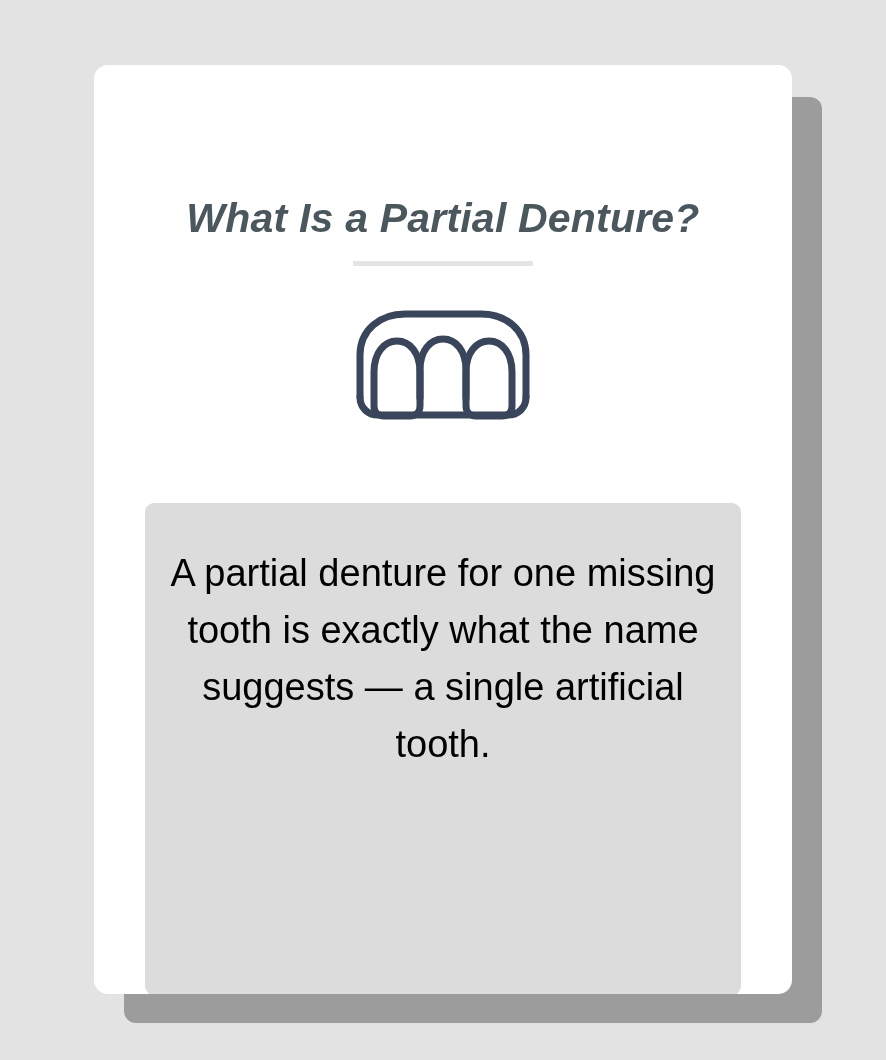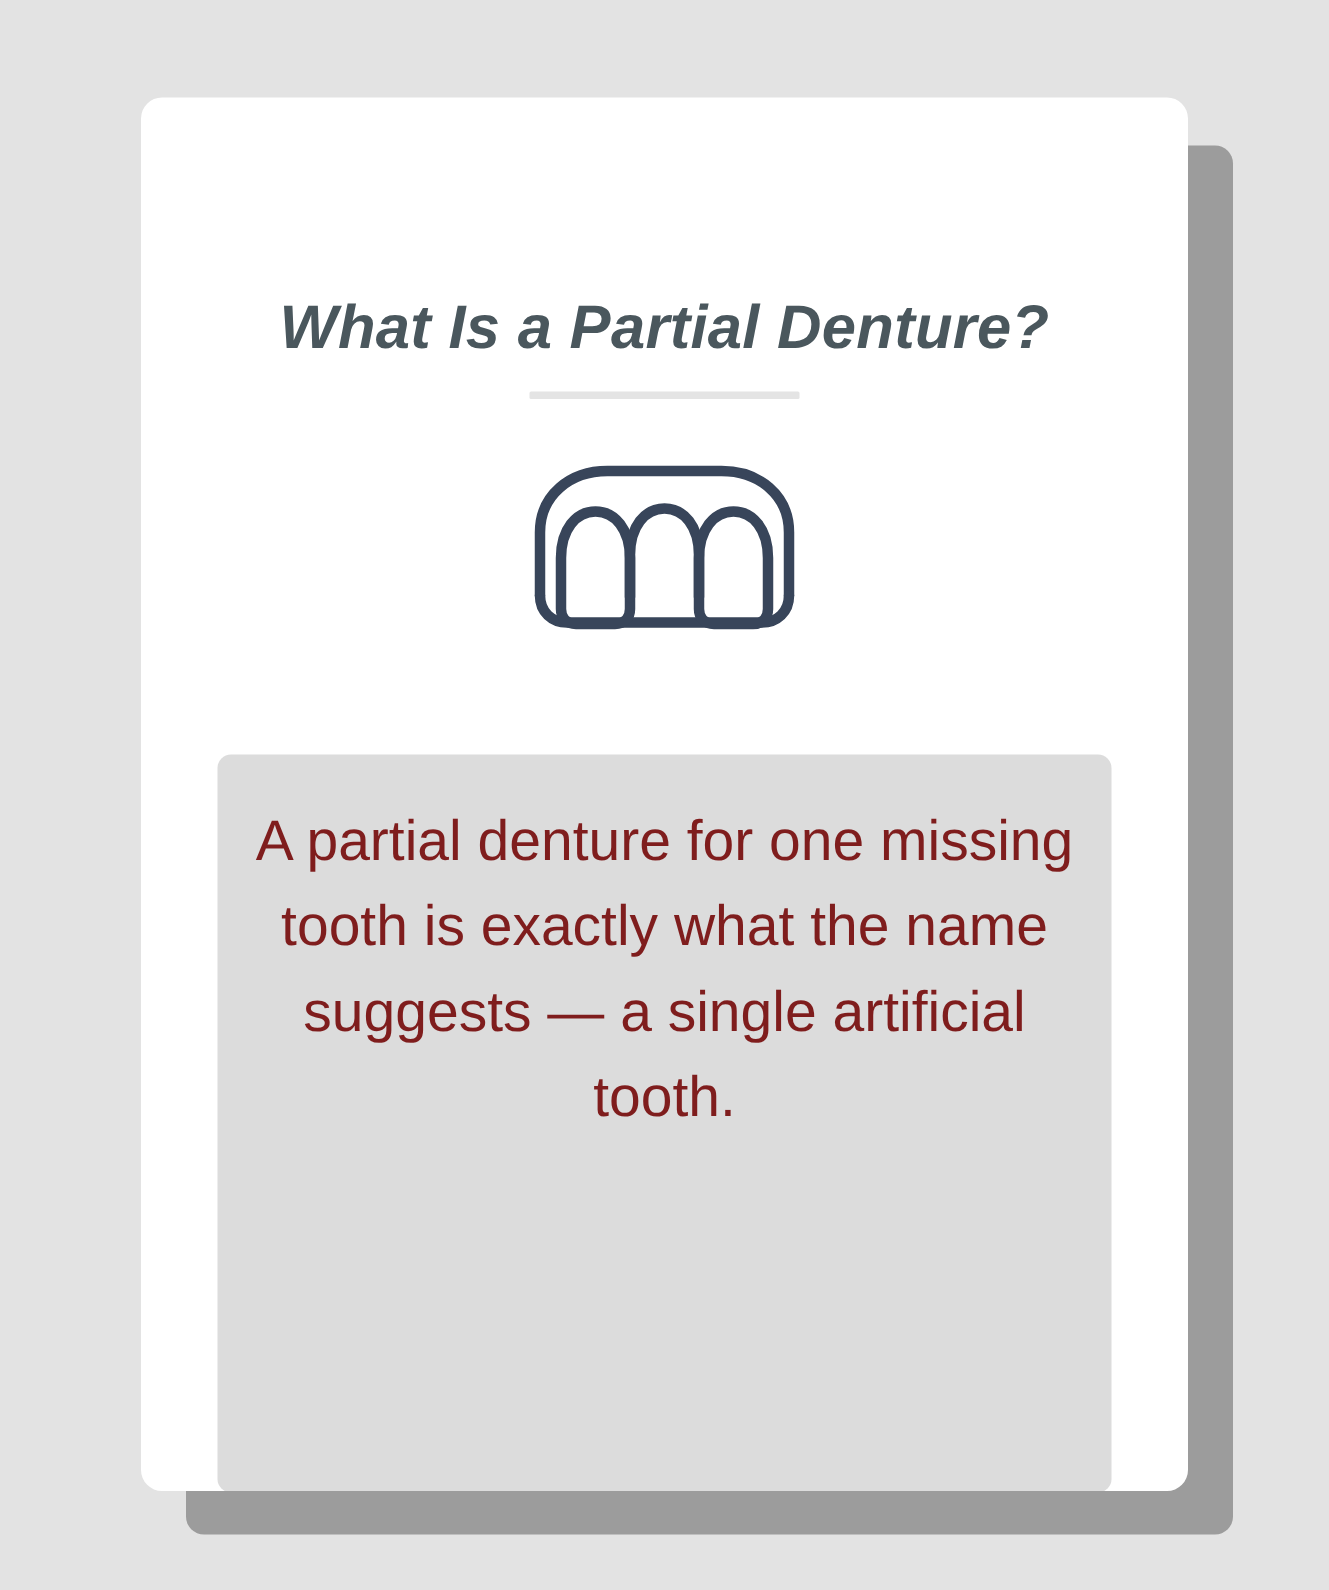--- a/index.html
+++ b/index.html
@@ -83,28 +83,28 @@
     width: 596px;
     height: 492px;
     background: #dcdcdc;
     border-radius: 9px;
     overflow: hidden;
   }
 
   #content-text {
     position: absolute;
     left: 0;
-    top: 30px;
+    top: 42px;
     width: 596px;
     padding: 0 18px;
     box-sizing: border-box;
     text-align: center;
     font-size: 38px;
     line-height: 57px;
-    color: #7f1d1d;
+    color: #000000;
     font-weight: normal;
   }
 </style>
 </head>
 <body>
 
 <div id="stage">
 
   <div id="card-shadow"></div>
 

